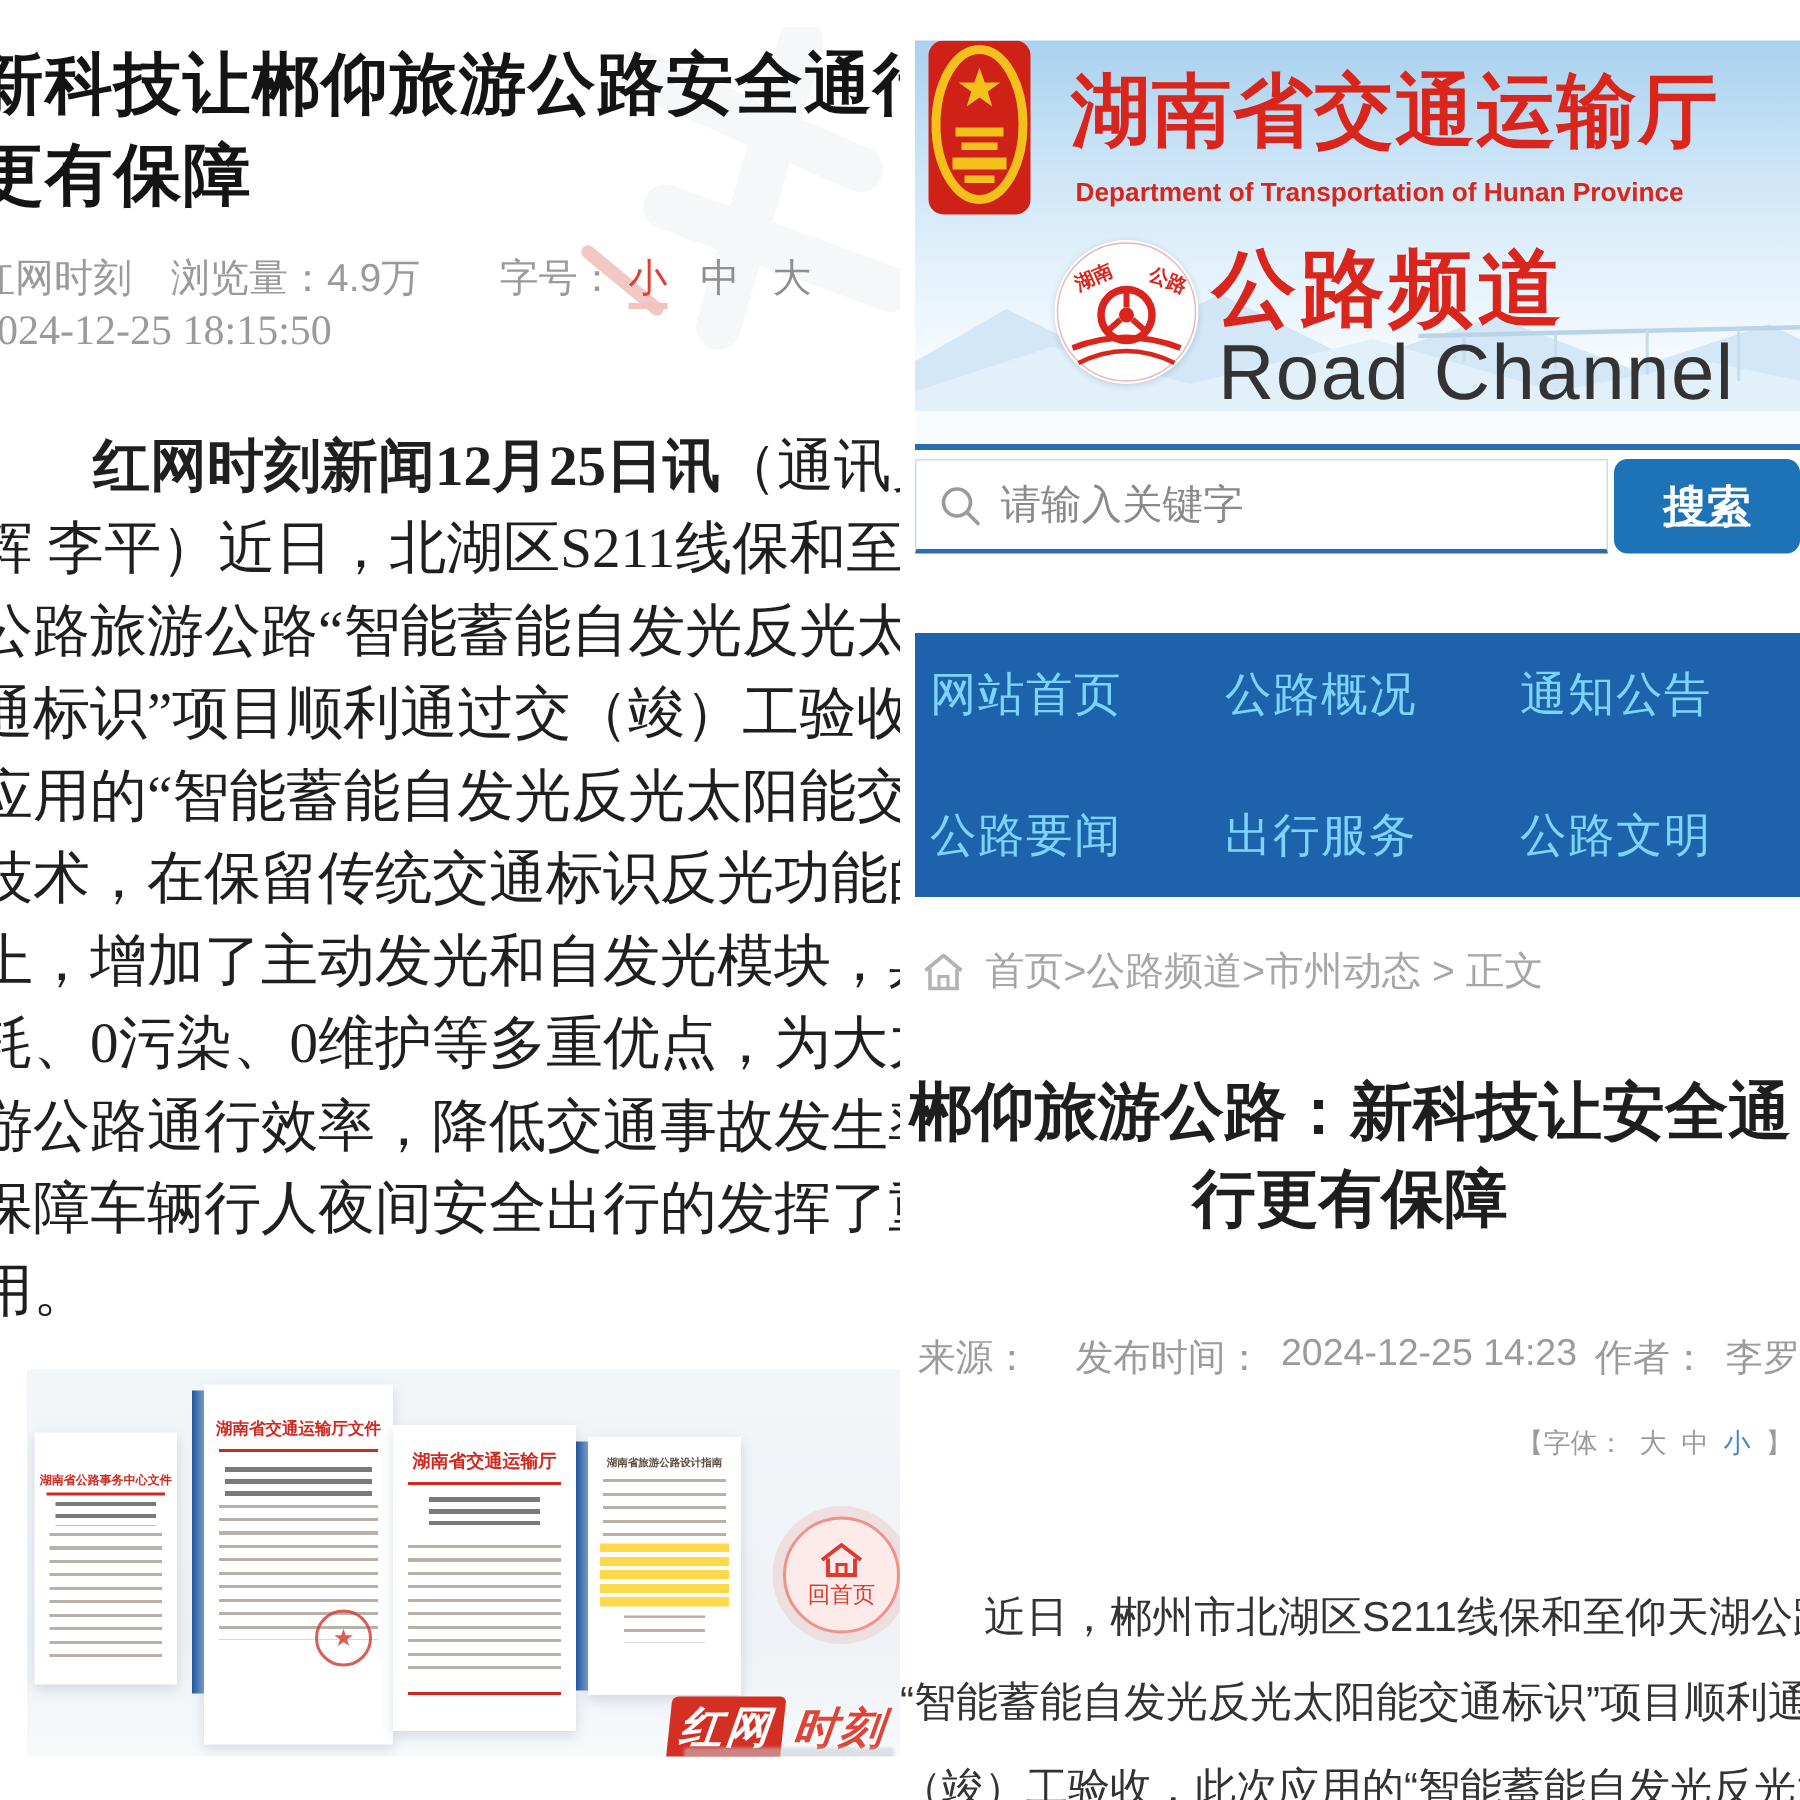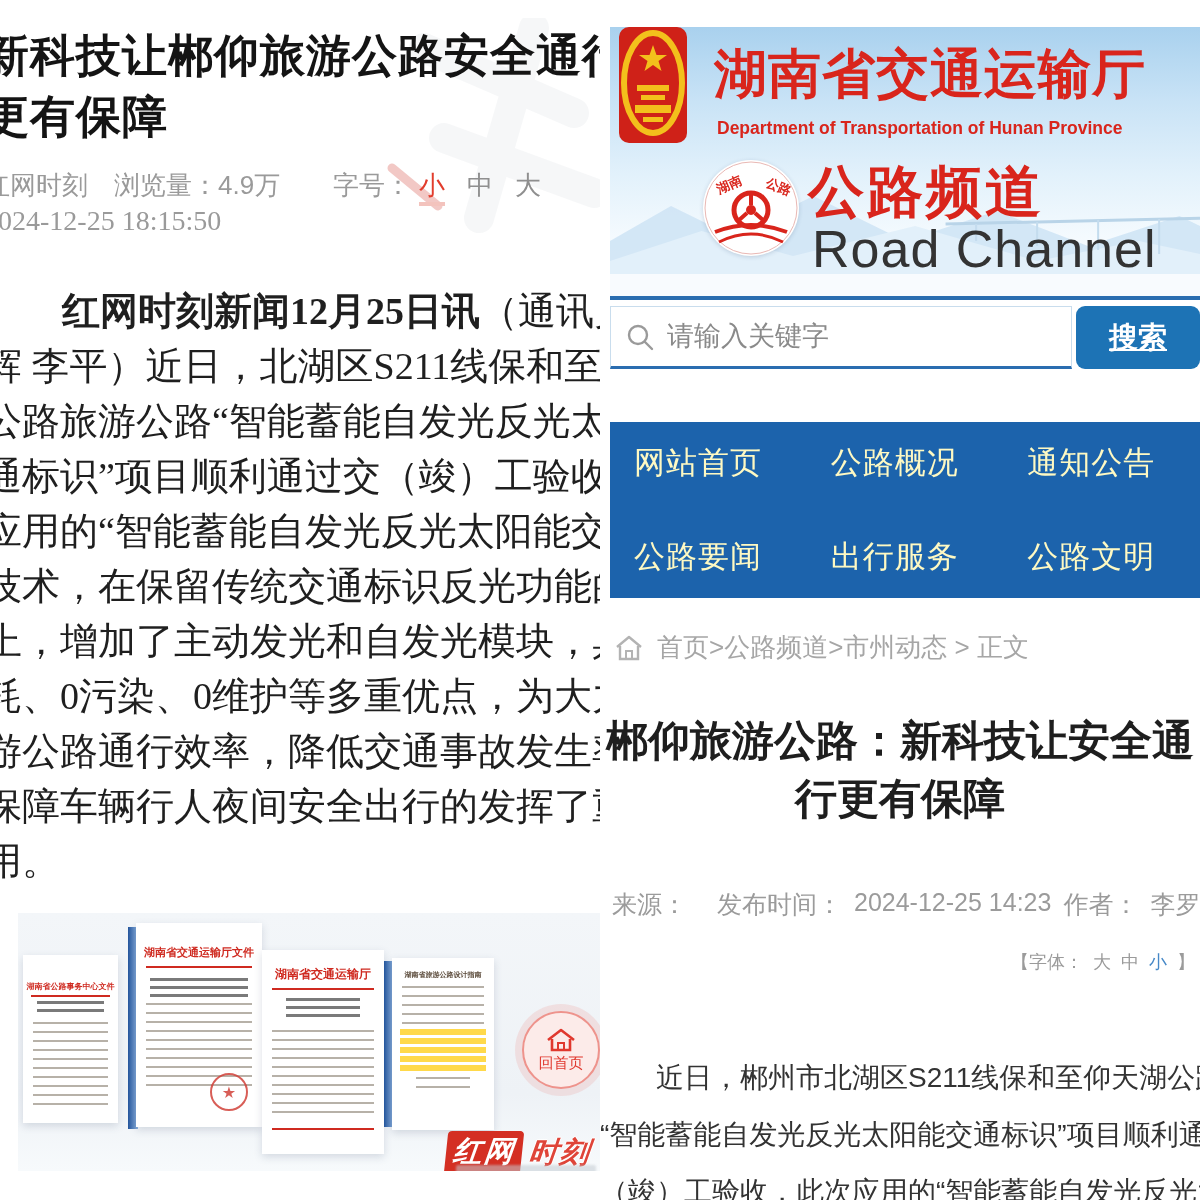--- a/index.html
+++ b/index.html
@@ -79,21 +79,21 @@
   .search-box { flex:1; position:relative; background:#fff; border:1px solid #c9dded;
     border-bottom:3px solid #2a6db0; display:flex; align-items:center; padding-left:14px; }
   .search-box input { border:none; outline:none; flex:1; font-size:27px; color:#444;
     margin-left:12px; font-family:inherit; background:transparent; }
   .search-box input::placeholder { color:#8a8a8a; }
   .search-btn { width:124px; margin-left:4px; background:#1d73b5; color:#fff; font-size:29px;
     font-weight:700; border:none; border-radius:9px; cursor:pointer; font-family:inherit;text-decoration:underline; }
 
   .nav { position:absolute; left:10px; top:422px; width:590px; height:176px; background:#1c63ac;
     display:grid; grid-template-columns:1fr 1fr 1fr; align-content:center; row-gap:52px; }
-  .nav-item { color:#fef9c3; font-size:31px; padding-left:24px; letter-spacing:1px; cursor:pointer;
+  .nav-item { color:#7dd3fc; font-size:31px; padding-left:10px; letter-spacing:1px; cursor:pointer;
     white-space:nowrap; }
 
   .breadcrumb { position:absolute; left:14px; top:630px; display:flex; align-items:center;
     color:#a6a6a6; font-size:26px; white-space:nowrap; }
   .breadcrumb svg { margin-right:13px; }
 
   .rp-title { position:absolute; left:4px; top:712px; width:592px; text-align:center;
     font-size:42px; font-weight:700; color:#1e1e1e; line-height:58px; }
   .rp-meta { position:absolute; left:12px; top:888px; width:588px; color:#9b9b9b; font-size:25px;
     white-space:nowrap; display:flex; }
@@ -144,21 +144,21 @@
   <div class="lp-figure">
 
     <div class="doc" style="left:5px;top:42px;width:95px;height:168px;">
       <div class="doc-title-red" style="font-size:8px;margin-top:26px;">湖南省公路事务中心文件</div>
       <div class="doc-hr-red"></div>
       <div class="doc-heading" style="height:16px;"></div>
       <div class="doc-lines" style="height:88px;"></div>
     </div>
 
     <div class="doc-spine" style="left:110px;top:14px;height:202px;"></div>
-    <div class="doc" style="left:118px;top:10px;width:126px;height:204px;">
+    <div class="doc" style="left:118px;top:10px;width:126px;height:240px;">
       <div class="doc-title-red" style="font-size:11px;margin-top:22px;">湖南省交通运输厅文件</div>
       <div class="doc-hr-red" style="margin:6px 10px;"></div>
       <div class="doc-heading" style="margin-top:10px;"></div>
       <div class="doc-lines" style="height:90px;"></div>
       <div class="doc-seal" style="left:74px;top:150px;">
           <span>★</span>
         </div>
     </div>
 
     <div class="doc" style="left:244px;top:37px;width:122px;height:204px;">

